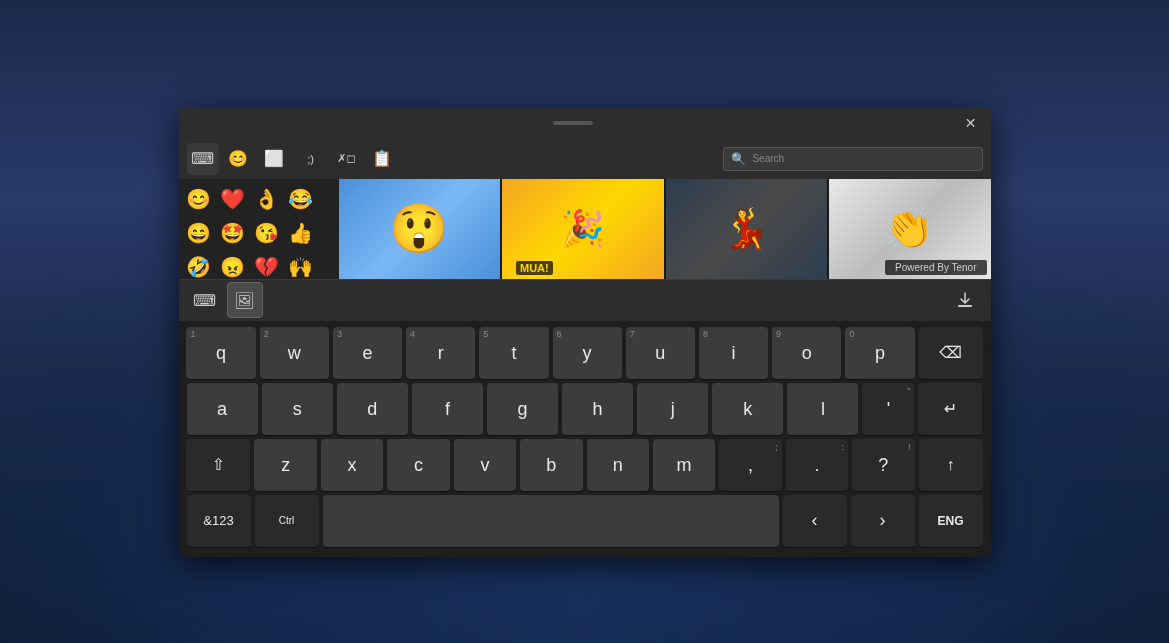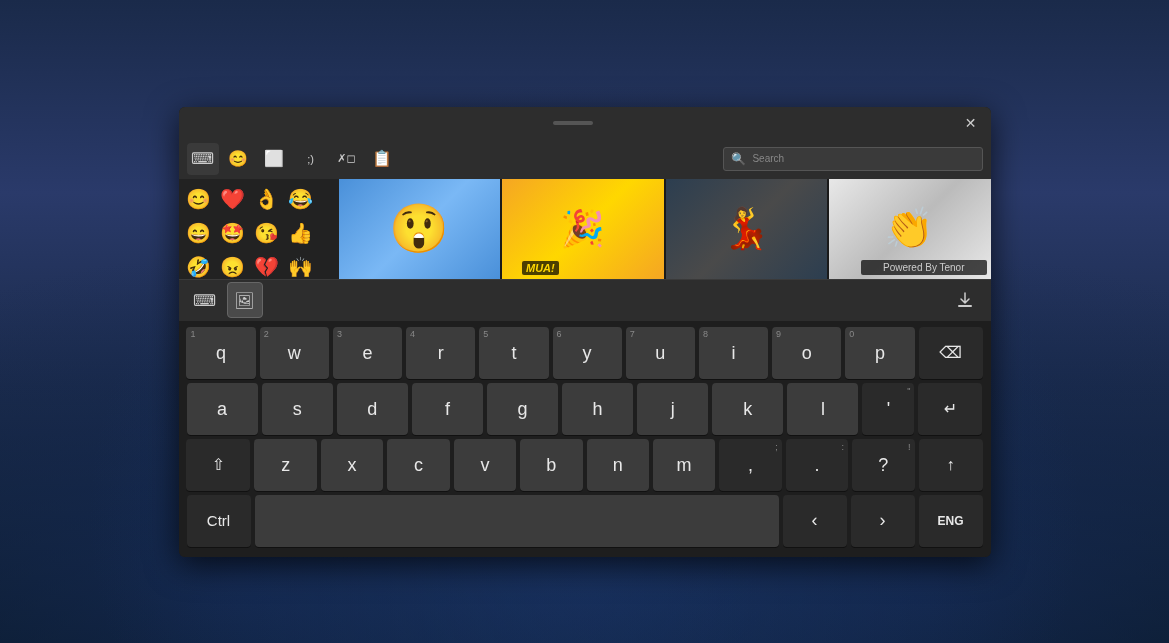--- a/index.html
+++ b/index.html
@@ -182,28 +182,27 @@
       background: linear-gradient(135deg, #f5a623 0%, #ffd700 50%, #f5a623 100%);
     }
     .gif-thumb-2::before {
       content: '🎉';
       font-size: 36px;
     }
 
     .gif-thumb-2 .gif-label {
       position: absolute;
       bottom: 4px;
-      left: 20px;
+      left: 14px;
       background: rgba(0,0,0,0.7);
       color: #ffd700;
       font-size: 11px;
       font-weight: bold;
       padding: 1px 4px;
       border-radius: 2px;
-      font-style: italic;
     }
 
     .gif-thumb-3 {
       background: linear-gradient(135deg, #2c3e50 0%, #4a4a4a 50%, #2c3e50 100%);
     }
     .gif-thumb-3::before {
       content: '💃';
       font-size: 40px;
     }
 
@@ -215,21 +214,21 @@
       font-size: 40px;
     }
 
     .powered-by {
       position: absolute;
       bottom: 4px;
       right: 4px;
       background: rgba(0,0,0,0.7);
       color: #ccc;
       font-size: 10px;
-      padding: 2px 22px;
+      padding: 2px 10px;
       border-radius: 2px;
     }
 
     
     .mode-bar {
       background: #2d2d2d;
       height: 42px;
       display: flex;
       align-items: center;
       padding: 0 8px;
@@ -547,20 +546,21 @@
         <span class="char-label">.</span>
       </div>
       <div class="key special" style="font-size:16px;">
         <span style="font-size:9px;color:#888;position:absolute;top:3px;right:4px;">!</span>
         <span class="char-label">?</span>
       </div>
       <div class="key special" style="min-width:64px; flex:0 0 64px; font-size:16px;">↑</div>
     </div>
 
     <div class="key-row bottom-row">
-      <div class="key ctrl-key" style="font-size:15px;">Ctrl</div>
+      <div class="key symbol" style="font-size:13px;">&amp;123</div>
+      <div class="key ctrl-key" style="font-size:10px;">Ctrl</div>
       <div class="key spacebar"></div>
       <div class="key nav" style="font-size:18px;">‹</div>
       <div class="key nav" style="font-size:18px;">›</div>
       <div class="key lang" style="font-size:12px;">ENG</div>
     </div>
   </div>
 </div>
 
 </body></html>

